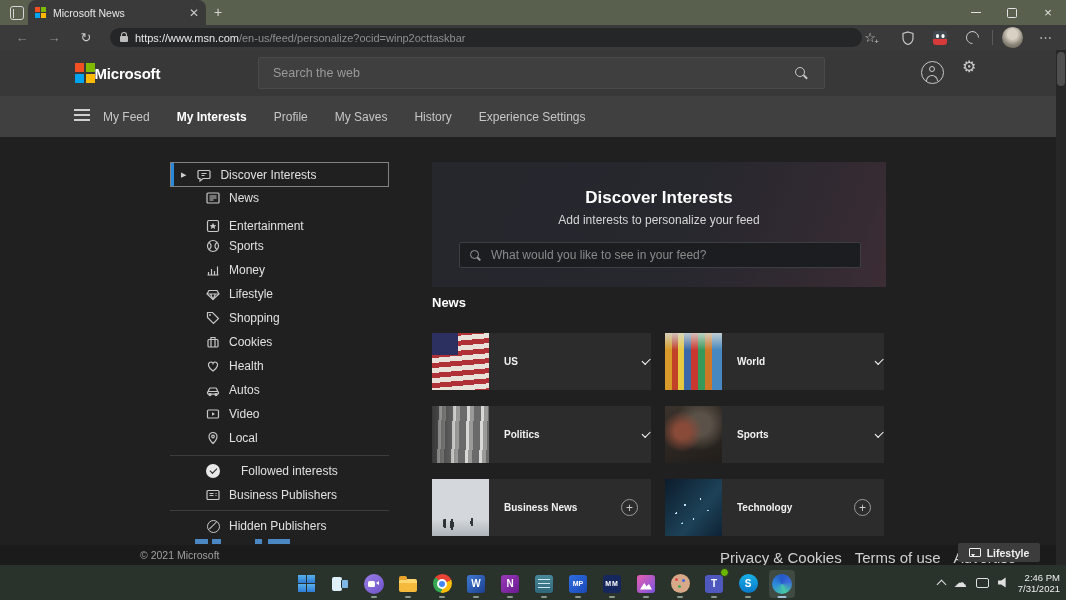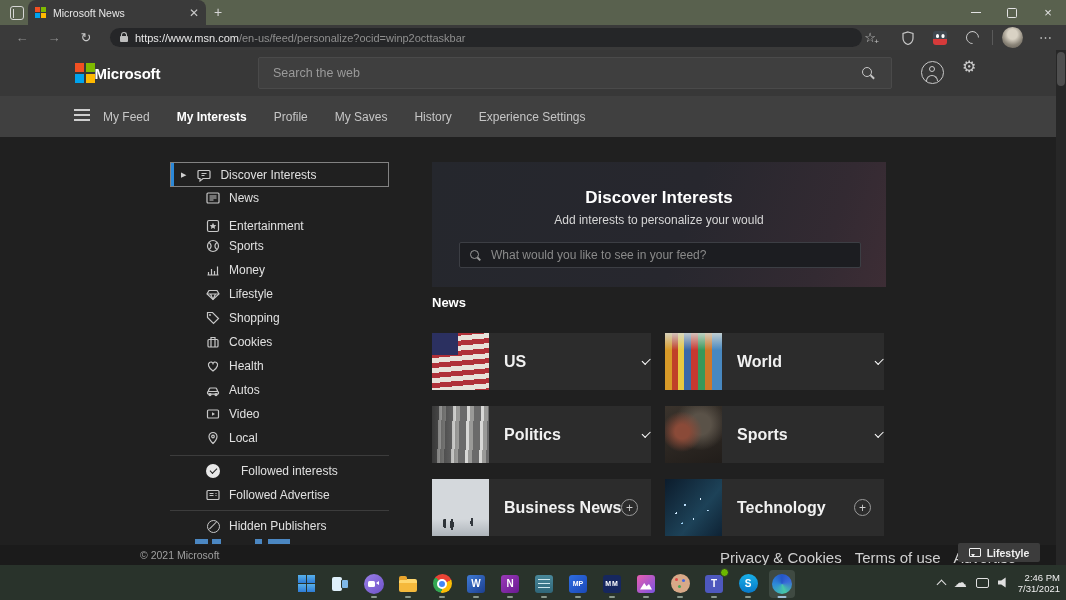--- a/index.html
+++ b/index.html
@@ -47,21 +47,21 @@
   .tooldiv{position:absolute;top:5px;width:1px;height:15px;background:#5a5a5a;}
   .avatar{width:21px;height:21px;border-radius:50%;
     background:radial-gradient(circle at 50% 35%,#d9d2c4 0 28%,#8a8478 62%,#5c564e);}
   .dots{color:#cfcfcf;font-size:13px;letter-spacing:1px;}
 
   
   .msnheader{position:absolute;left:0;top:50px;right:0;height:46px;background:#383838;}
   .brand{position:absolute;left:75px;top:0;height:46px;display:flex;align-items:center;}
   .brand .mslogo{grid-template-columns:9px 9px;grid-template-rows:9px 9px;gap:1.5px;}
   .brand-name{color:#fff;font-size:15px;font-weight:600;letter-spacing:-0.2px;}
-  .websearch{position:absolute;left:258px;top:7px;width:634px;height:32px;background:#3f3f3f;
+  .websearch{position:absolute;left:258px;top:7px;width:567px;height:32px;background:#3f3f3f;
     border:1px solid #4a4a4a;border-radius:2px;box-sizing:border-box;display:flex;align-items:center;}
   .websearch input{flex:1;background:transparent;border:none;outline:none;color:#e5e5e5;font-size:12.5px;
     padding:0 14px;font-family:"Liberation Sans",sans-serif;}
   .websearch input::placeholder{color:#9a9a9a;}
   .mag{width:13px;height:13px;position:relative;flex:none;margin-right:16px;}
   .mag::before{content:"";position:absolute;width:8px;height:8px;border:1.5px solid #c8c8c8;border-radius:50%;left:0;top:0;}
   .mag::after{content:"";position:absolute;width:5px;height:1.5px;background:#c8c8c8;transform:rotate(45deg);left:8px;top:9.5px;}
   .person{position:absolute;left:921px;top:11px;width:23px;height:23px;border:1.3px solid #c8c8c8;border-radius:50%;box-sizing:border-box;}
   .person::before{content:"";position:absolute;left:7px;top:3.5px;width:6px;height:6px;border:1.2px solid #c8c8c8;border-radius:50%;box-sizing:border-box;}
   .person::after{content:"";position:absolute;left:4px;bottom:2px;width:12px;height:6px;border:1.2px solid #c8c8c8;
@@ -108,21 +108,21 @@
   .hero-search .mag::before{width:7px;height:7px;border-color:#9a9a9a;}
   .hero-search .mag::after{background:#9a9a9a;left:7px;top:8px;width:4px;}
   .hero-search input{flex:1;background:transparent;border:none;outline:none;color:#ddd;font-size:12px;
     font-family:"Liberation Sans",sans-serif;}
   .hero-search input::placeholder{color:#8a8a8a;}
 
   
   .section-h{position:absolute;left:432px;top:158px;font-size:13px;font-weight:bold;color:#fff;}
   .card{position:absolute;width:219px;height:57px;background:#2c2c2c;display:flex;align-items:center;}
   .thumb{width:57px;height:57px;flex:none;position:relative;overflow:hidden;}
-  .card-label{margin-left:15px;font-size:16px;font-weight:bold;color:#f1f1f1;white-space:nowrap;}
+  .card-label{margin-left:15px;font-size:10px;font-weight:bold;color:#f1f1f1;white-space:nowrap;}
   .badge{position:absolute;right:13px;top:20px;}
   .chk{width:17px;height:17px;border-radius:50%;background:#0f7bd7;position:relative;}
   .chk::after{content:"";position:absolute;left:4px;top:4.5px;width:7px;height:3.5px;
     border-left:1.8px solid #fff;border-bottom:1.8px solid #fff;transform:rotate(-45deg);}
   .plusb{width:17px;height:17px;border-radius:50%;border:1.5px solid #9a9a9a;box-sizing:border-box;
     color:#cfcfcf;display:flex;align-items:center;justify-content:center;font-size:12px;line-height:0;}
   .th-us{background:repeating-linear-gradient(175deg,#b03038 0 5px,#e8e2da 5px 10px);}
   .th-us::after{content:"";position:absolute;left:0;top:0;width:26px;height:22px;background:#2b3060;}
   .th-world{background:linear-gradient(90deg,#d89a28 0 12%,#c04028 12% 22%,#e8c840 22% 34%,#3a68a8 34% 46%,
     #c83830 46% 58%,#38985a 58% 70%,#d07828 70% 82%,#4888c0 82% 100%);}
@@ -427,42 +427,42 @@
         </span>
       <span class="side-label">Followed interests</span>
     </div>
     <div class="side-row" style="top:346px;">
       <span class="side-ic">
           <svg width="16" height="16" viewBox="0 0 16 16">
             <rect x="2" y="3.5" width="12" height="9" rx="1"></rect>
             <path d="M4.5 6.5 h4 M4.5 8.5 h4 M10.5 6.5 h1 M10.5 8.5 h1"></path>
           </svg>
         </span>
-      <span class="side-label">Followed Advertise</span>
+      <span class="side-label">Business Publishers</span>
     </div>
 
     <div class="side-div" style="top:373px;"></div>
 
     <div class="side-row" style="top:377px;">
       <span class="side-ic">
           <span class="ban"></span>
         </span>
       <span class="side-label">Hidden Publishers</span>
     </div>
 
     <div class="frag" style="left:195px;width:13px;"></div>
     <div class="frag" style="left:212px;width:9px;"></div>
     <div class="frag" style="left:255px;width:7px;"></div>
     <div class="frag" style="left:268px;width:22px;"></div>
 
     <div class="copyright">© 2021 Microsoft</div>
 
     <div class="hero">
       <div class="hero-title">Discover Interests</div>
-      <div class="hero-sub">Add interests to personalize your would</div>
+      <div class="hero-sub">Add interests to personalize your feed</div>
       <div class="hero-search">
         <span class="mag"></span>
         <input type="text" readonly="" placeholder="What would you like to see in your feed?" style="">
       </div>
     </div>
 
     <div class="section-h">News</div>
 
     <div class="card" style="left:432px;top:196px;">
       <div class="thumb th-us"></div>

